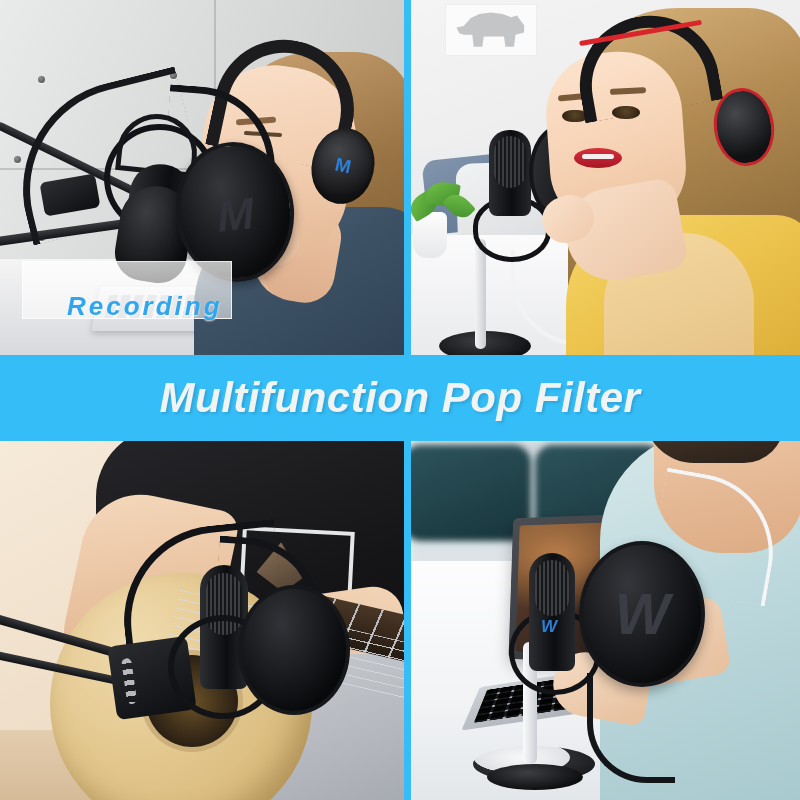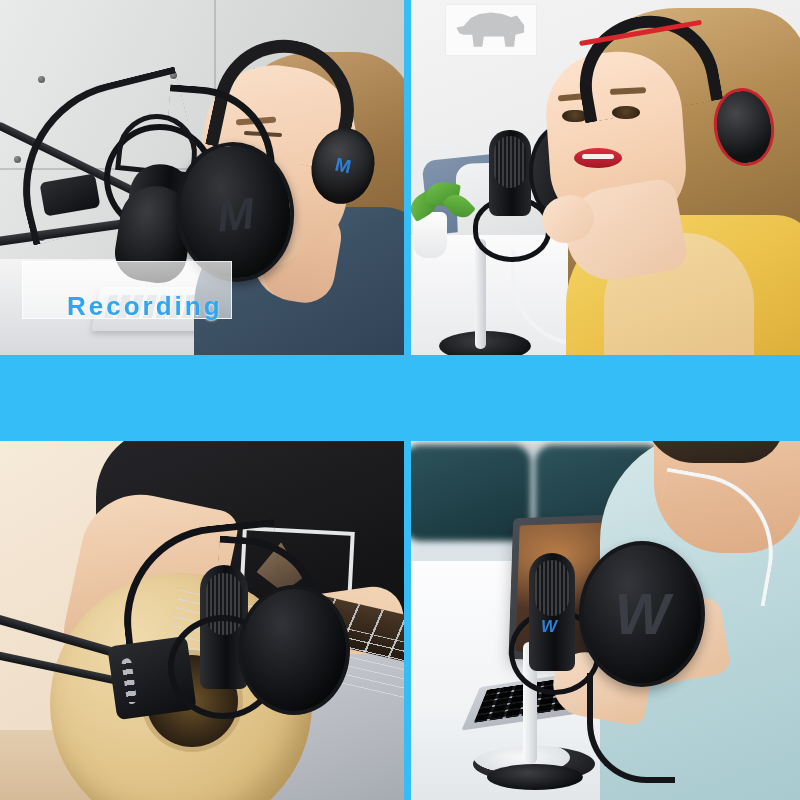--- a/index.html
+++ b/index.html
@@ -326,21 +326,21 @@
   
   .banner { position:absolute; left:0; top:355px; width:800px; height:86px;
     background:#35bdf8; display:flex; align-items:center; justify-content:center; }
   .banner-title { font-size:42px; font-weight:bold; font-style:italic; color:#f2f4f4;
     letter-spacing:.5px; text-shadow:2px 2px 3px rgba(0,0,0,.13); white-space:nowrap; }
 
   
   .cap { position:absolute; display:flex; align-items:center;
     background:linear-gradient(180deg,rgba(255,255,255,.72),rgba(255,255,255,.55));
     border:1px solid rgba(255,255,255,.78); }
-  .cap span { color:#2fa6ef; font-size:26px; font-weight:bold; 
+  .cap span { color:#2fa6ef; font-size:26px; font-weight:bold; font-style:italic;
     letter-spacing:3px; text-shadow:0 1px 2px rgba(255,255,255,.85);margin-top:32px; }
   .cap-rec  { left:22px;  top:261px; width:210px; height:58px; padding-left:44px; }
 </style>
 </head>
 <body>
 
 <div class="poster">
 
   <div class="quad q-tl">
     <div class="scene">
@@ -495,14 +495,17 @@
       <div class="br-popcable"></div>
       <div class="br-pop"></div>
       <div class="br-poplogo">W</div>
     </div>
 
   </div>
 
   <div class="divider div-v-top"></div>
   <div class="divider div-v-bot"></div>
 
+  <div class="banner">
+    <div class="banner-title">Multifunction Pop Filter</div>
+  </div>
 
 </div>
 
 </body></html>

